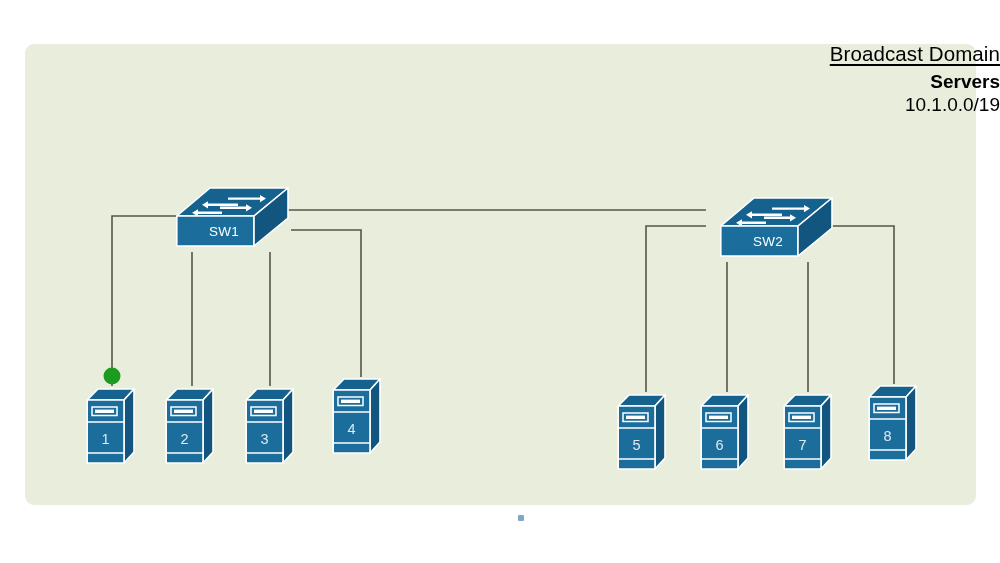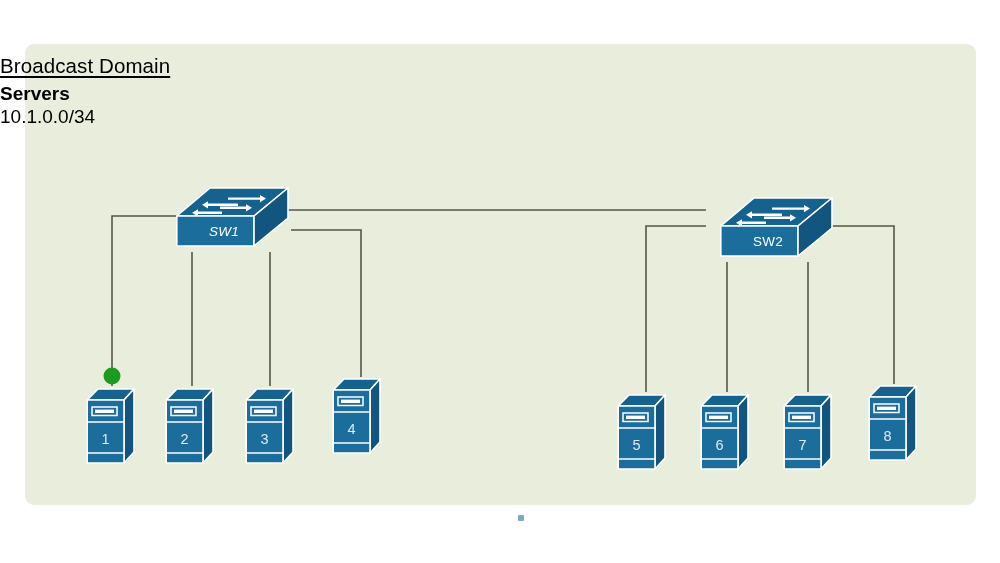--- a/index.html
+++ b/index.html
@@ -25,23 +25,23 @@
     left: 25px;
     top: 44px;
     width: 951px;
     height: 461px;
     background: #e9eedc;
     border-radius: 9px;
   }
   .titleblock {
     position: absolute;
     left: 0;
-    top: 56px;
+    top: 44px;
     width: 1000px;
-    text-align: left;
+    text-align: right;
     line-height: 1.0;
   }
   .title-main {
     font-size: 20.5px;
     color: #000000;
     text-decoration: underline;
     text-underline-offset: 3px;
     letter-spacing: 0.1px;
     display: block;
     margin-bottom: 7px;
@@ -115,21 +115,21 @@
 </head>
 <body>
 
 <div id="canvas">
 
   <div class="panel"></div>
 
   <div class="titleblock">
     <span class="title-main">Broadcast Domain</span>
     <span class="title-sub">Servers</span>
-    <span class="title-net">10.1.0.0/34</span>
+    <span class="title-net">10.1.0.0/19</span>
   </div>
 
   <svg id="links" viewBox="0 0 1000 563">
     <g fill="none" stroke="#55564a" stroke-width="1.6">
 
       <path d="M 288 210 L 706 210"></path>
 
       <path d="M 177 216 L 112 216 L 112 386"></path>
 
       <path d="M 192 252 L 192 386"></path>
@@ -143,21 +143,21 @@
       <path d="M 727 262 L 727 392"></path>
 
       <path d="M 808 262 L 808 392"></path>
 
       <path d="M 820 226 L 894 226 L 894 384"></path>
     </g>
 
     <circle cx="112" cy="376" r="8.5" fill="#1d9b20"></circle>
   </svg>
 
-  <div class="switch" style="left:176px; top:186px;font-style:italic;">
+  <div class="switch" style="left:176px; top:186px;">
     <svg width="118" height="72" viewBox="0 0 118 72">
 
       <polygon points="0.8,30 34,2 112,2 78,30" fill="#15628f" stroke="#ffffff" stroke-width="1.6" stroke-linejoin="round"></polygon>
 
       <polygon points="0.8,30 78,30 78,60 0.8,60" fill="#1b6e9c" stroke="#ffffff" stroke-width="1.6" stroke-linejoin="round"></polygon>
 
       <polygon points="78,30 112,2 112,32 78,60" fill="#12567f" stroke="#ffffff" stroke-width="1.6" stroke-linejoin="round"></polygon>
 
       <g fill="#ffffff">
 

